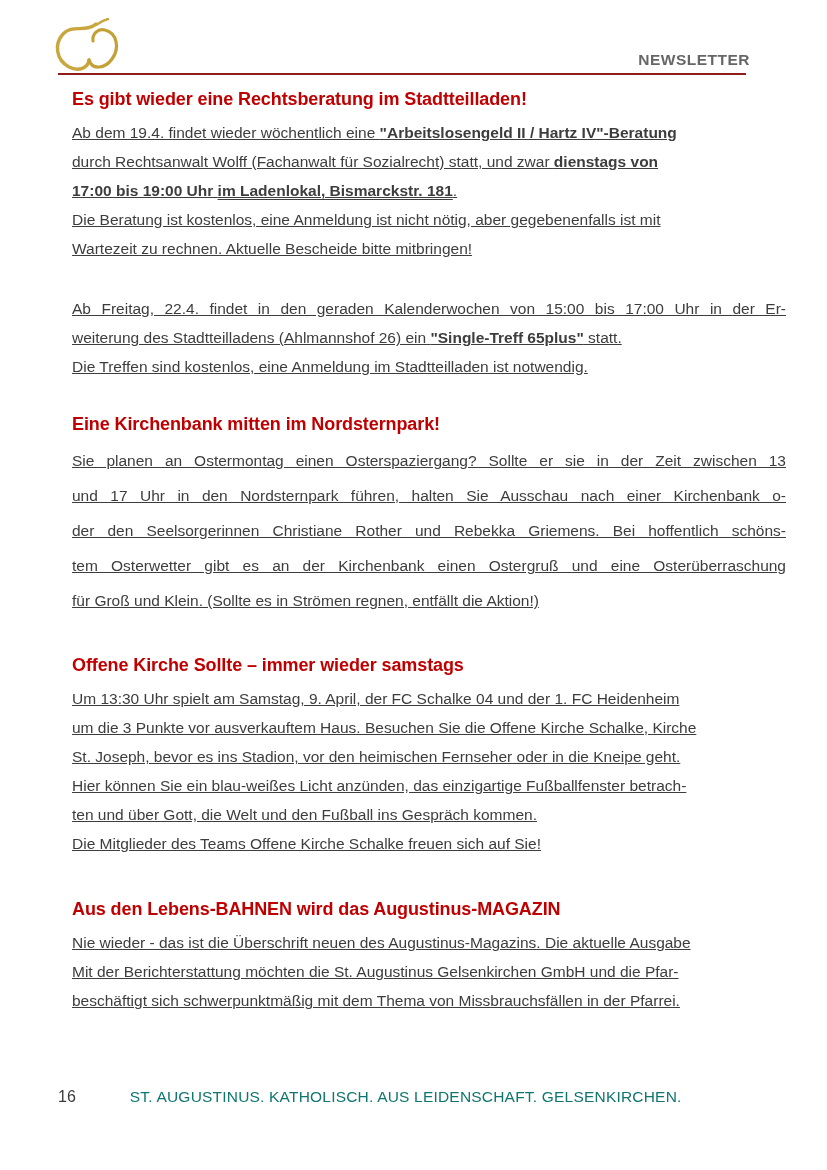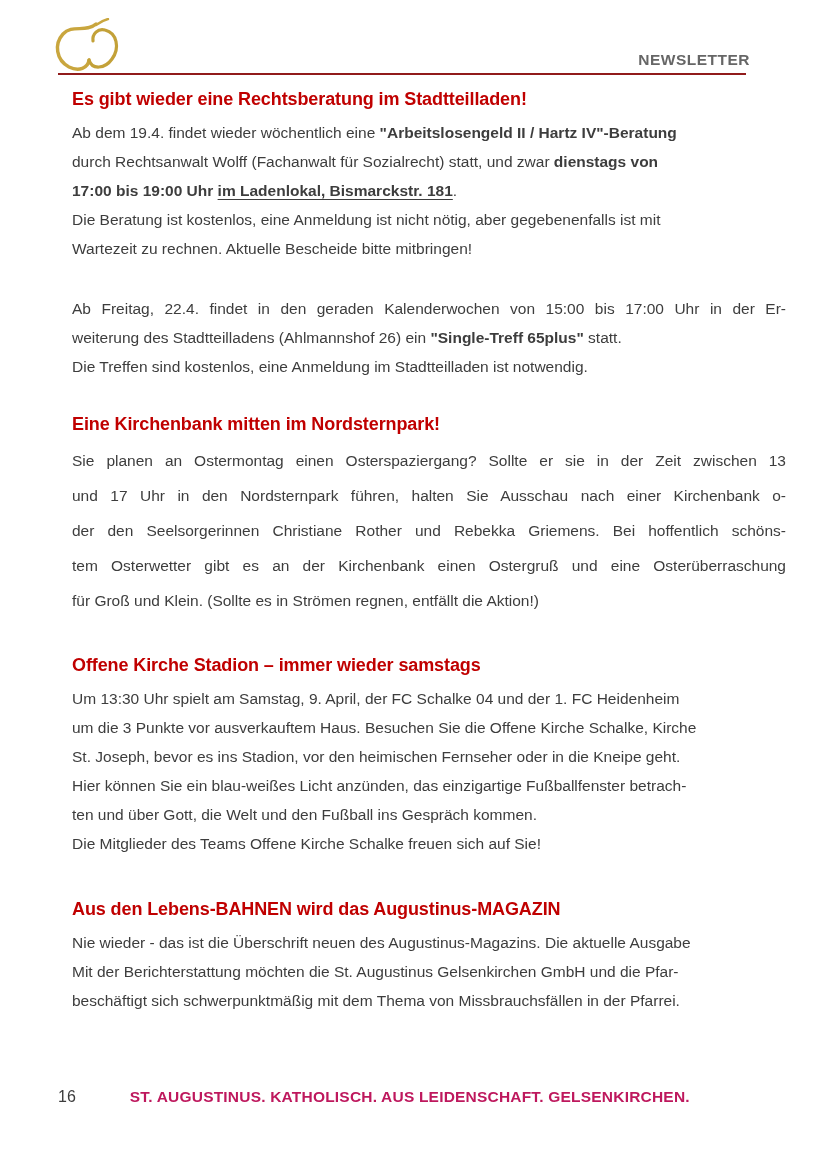--- a/index.html
+++ b/index.html
@@ -20,39 +20,39 @@
   
   .content{
     position:absolute;left:58px;top:88px;width:714px;
     color:#3d3d3d;font-size:15.5px;margin-left:14px;
   }
   .heading{
     margin:0 0 8px 0;
     color:#c00000;font-size:18px;font-weight:bold;line-height:22px;
     letter-spacing:-0.1px;
   }
-  .line{line-height:29px;white-space:normal;}
+  .line{line-height:29px;white-space:normal;text-decoration:underline;}
   .sec3 .line{line-height:35px;}
   .jline{text-align:justify;text-align-last:justify;text-justify:inter-word;}
   .b{font-weight:bold;}
   .u{text-decoration:underline;text-underline-offset:3px;}
   .section{margin-top:0;}
   .sec2{margin-top:31px;}
   .sec3{margin-top:32px;}
   .sec4{margin-top:36px;}
   .sec5{margin-top:40px;}
   
   .footer{
     position:absolute;left:58px;top:1088px;width:714px;
     display:flex;align-items:baseline;
   }
   .page-number{font-size:16px;color:#3d3d3d;}
   .motto{
     margin-left:54px;
-    color:#be185d;font-weight:bold;font-size:15.5px;letter-spacing:.2px;
+    color:#0f766e;font-weight:normal;font-size:15.5px;letter-spacing:.2px;
   }
 </style>
 </head>
 <body>
 
 <div class="page">
 
   <svg class="logo" viewBox="0 0 110 62" xmlns="http://www.w3.org/2000/svg" aria-hidden="true">
     <path d="M48 6 C38 15 24 6 15 16 C6 26 8 42 21 49 C31 54 40 50 41 42" fill="none" stroke="#c9a63e" stroke-width="3.4" stroke-linecap="round"></path>
     <path d="M41 42 C44 52 57 51 64 41 C72 30 69 15 57 12 C50 10 44 16 45 23" fill="none" stroke="#c3a138" stroke-width="3.2" stroke-linecap="round"></path>
@@ -77,21 +77,21 @@
       </section>
       <section class="section sec3">
         <h2 class="heading">Eine Kirchenbank mitten im Nordsternpark!</h2>
         <div class="line jline"><span>Sie planen an Ostermontag einen Osterspaziergang? Sollte er sie in der Zeit zwischen 13</span></div>
         <div class="line jline"><span>und 17 Uhr in den Nordsternpark führen, halten Sie Ausschau nach einer Kirchenbank o-</span></div>
         <div class="line jline"><span>der den Seelsorgerinnen Christiane Rother und Rebekka Griemens. Bei hoffentlich schöns-</span></div>
         <div class="line jline"><span>tem Osterwetter gibt es an der Kirchenbank einen Ostergruß und eine Osterüberraschung</span></div>
         <div class="line"><span>für Groß und Klein. (Sollte es in Strömen regnen, entfällt die Aktion!)</span></div>
       </section>
       <section class="section sec4">
-        <h2 class="heading">Offene Kirche Stadion – immer wieder samstags</h2>
+        <h2 class="heading">Offene Kirche Sollte – immer wieder samstags</h2>
         <div class="line"><span>Um 13:30 Uhr spielt am Samstag, 9. April, der FC Schalke 04 und der 1. FC Heidenheim</span></div>
         <div class="line"><span>um die 3 Punkte vor ausverkauftem Haus. Besuchen Sie die Offene Kirche Schalke, Kirche</span></div>
         <div class="line"><span>St. Joseph, bevor es ins Stadion, vor den heimischen Fernseher oder in die Kneipe geht.</span></div>
         <div class="line"><span>Hier können Sie ein blau-weißes Licht anzünden, das einzigartige Fußballfenster betrach-</span></div>
         <div class="line"><span>ten und über Gott, die Welt und den Fußball ins Gespräch kommen.</span></div>
         <div class="line"><span>Die Mitglieder des Teams Offene Kirche Schalke freuen sich auf Sie!</span></div>
       </section>
       <section class="section sec5">
         <h2 class="heading">Aus den Lebens-BAHNEN wird das Augustinus-MAGAZIN</h2>
         <div class="line"><span>Nie wieder - das ist die Überschrift neuen des Augustinus-Magazins. Die aktuelle Ausgabe</span></div>

